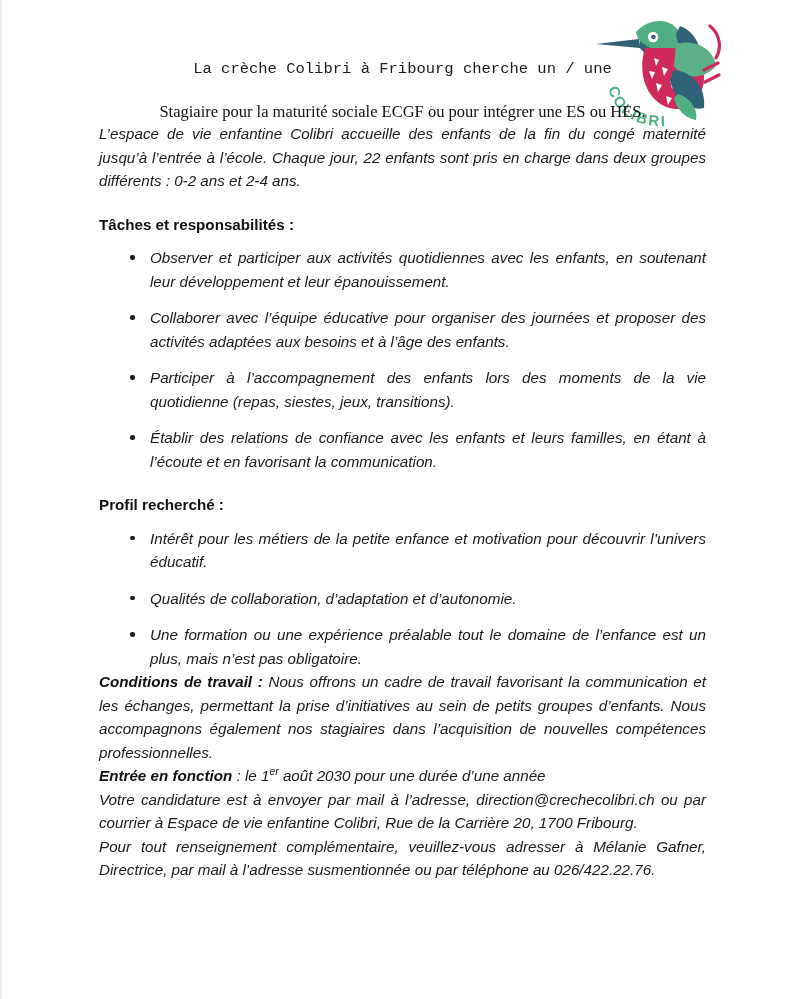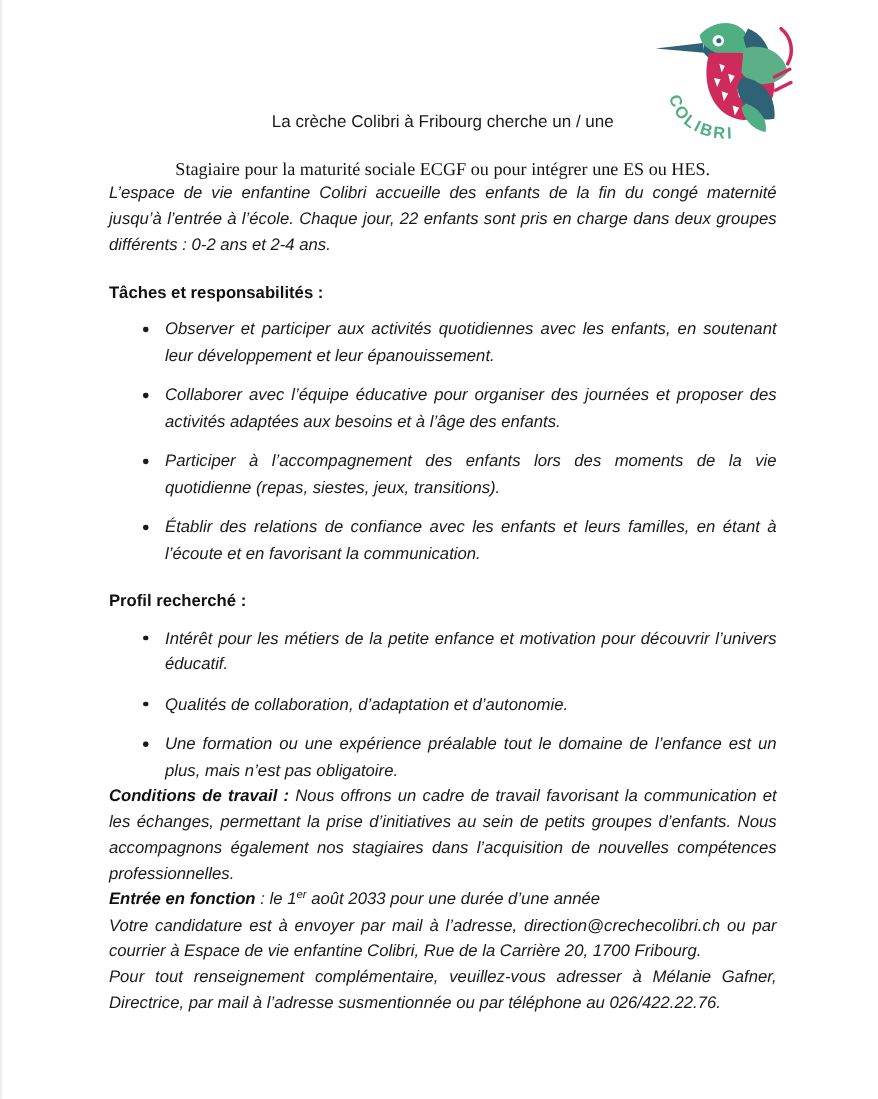--- a/index.html
+++ b/index.html
@@ -43,25 +43,25 @@
 
   .content {
     position: absolute;
     left: 99px;
     top: 0;
     width: 607px;
   }
 
   .title-line {
     text-align: center;
-    font-family: Liberation Sans, sans-serif;
+    font-family: Liberation Mono, monospace;
     font-size: 15.5px;
     line-height: 20px;
     color: #1a1a1a;
-    margin-top: 101px;
+    margin-top: 59px;
   }
 
   .title-main {
     text-align: center;
     font-family: "Liberation Serif", serif;
     font-weight: normal;
     font-size: 16.5px;
     line-height: 21px;
     color: #111;
     margin-top: 22px;
@@ -219,21 +219,21 @@
         <span class="dot"></span>
         <span>Une formation ou une expérience préalable tout le domaine de l’enfance est un plus, mais n’est pas obligatoire.</span>
       </li>
     </ul>
 
     <p class="body para-block">
       <span class="lead">Conditions de travail :</span><span> Nous offrons un cadre de travail favorisant la communication et les échanges, permettant la prise d’initiatives au sein de petits groupes d’enfants. Nous accompagnons également nos stagiaires dans l’acquisition de nouvelles compétences professionnelles.</span>
     </p>
 
     <p class="body entry-row">
-      <span class="lead">Entrée en fonction</span><span> : le 1</span><sup>er</sup><span> août 2033 pour une durée d’une année</span>
+      <span class="lead">Entrée en fonction</span><span> : le 1</span><sup>er</sup><span> août 2030 pour une durée d’une année</span>
     </p>
 
     <p class="body gap-large">Votre candidature est à envoyer par mail à l’adresse, direction@crechecolibri.ch ou par courrier à Espace de vie enfantine Colibri, Rue de la Carrière 20, 1700 Fribourg.</p>
 
     <p class="body after-mail">Pour tout renseignement complémentaire, veuillez-vous adresser à Mélanie Gafner, Directrice, par mail à l’adresse susmentionnée ou par téléphone au 026/422.22.76.</p>
 
   </div>
 </div>
 
 </body></html>

